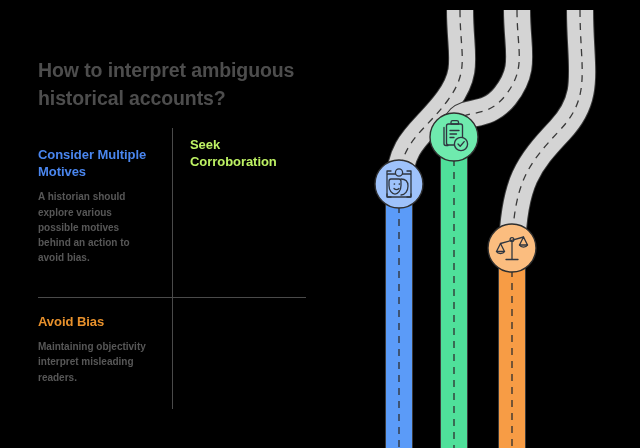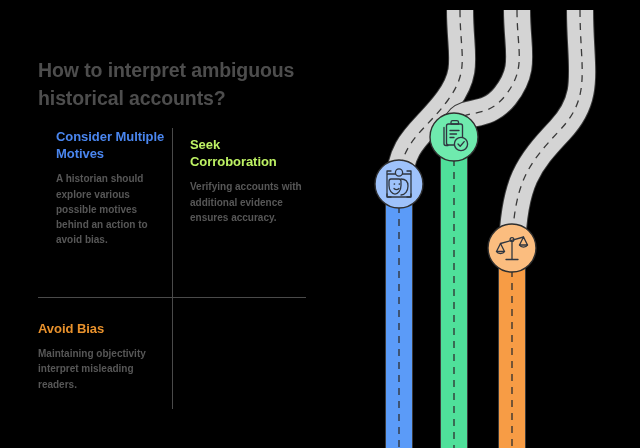--- a/index.html
+++ b/index.html
@@ -32,27 +32,27 @@
     letter-spacing:-0.05px;
     margin-bottom:9px;
   }
   .cell .body {
     font-size:10px;
     font-weight:bold;
     line-height:1.52;
     color:#575757;
   }
 
-  #cell-consider { left:38px; top:128px; width:110px;margin-left:18px; }
+  #cell-consider { left:38px; top:146px; width:110px; }
   #cell-consider .head { color:#4a86ef; }
 
   #cell-seek { left:190px; top:136px; width:116px; }
   #cell-seek .head { color:#bef264; }
 
-  #cell-avoid { left:38px; top:320px; width:118px; }
+  #cell-avoid { left:38px; top:313px; width:118px; }
   #cell-avoid .head { color:#e8912c; }
 
   .divider-v {
     position:absolute;
     left:172px; top:128px;
     width:1px; height:281px;
     background:#4a4a4a;
   }
   .divider-h {
     position:absolute;
@@ -74,21 +74,20 @@
   <div class="divider-v"></div>
   <div class="divider-h"></div>
 
   <div class="cell" id="cell-consider">
     <div class="head">Consider Multiple Motives</div>
     <div class="body">A historian should explore various possible motives behind an action to avoid bias.</div>
   </div>
 
   <div class="cell" id="cell-seek">
     <div class="head">Seek Corroboration</div>
-    <div class="body">Verifying accounts with additional evidence ensures accuracy.</div>
   </div>
 
   <div class="cell" id="cell-avoid">
     <div class="head">Avoid Bias</div>
     <div class="body">Maintaining objectivity interpret misleading readers.</div>
   </div>
 
   <svg id="roads" viewBox="0 0 640 448">
 
     <g>

